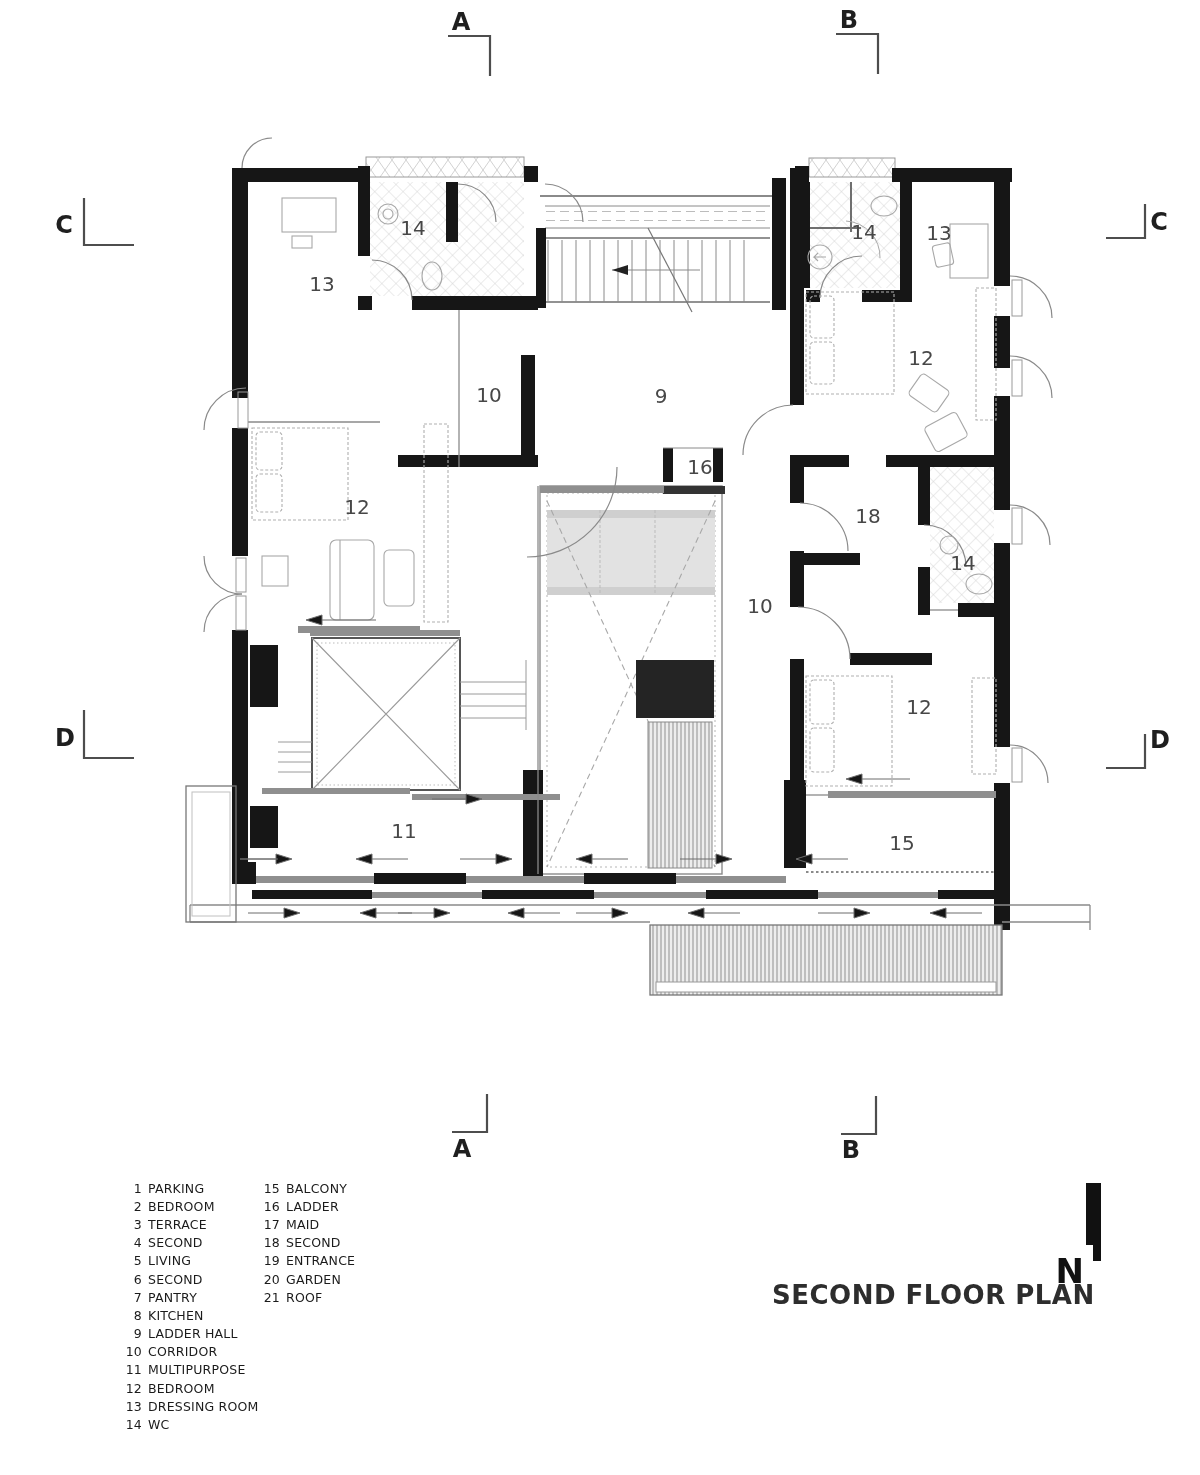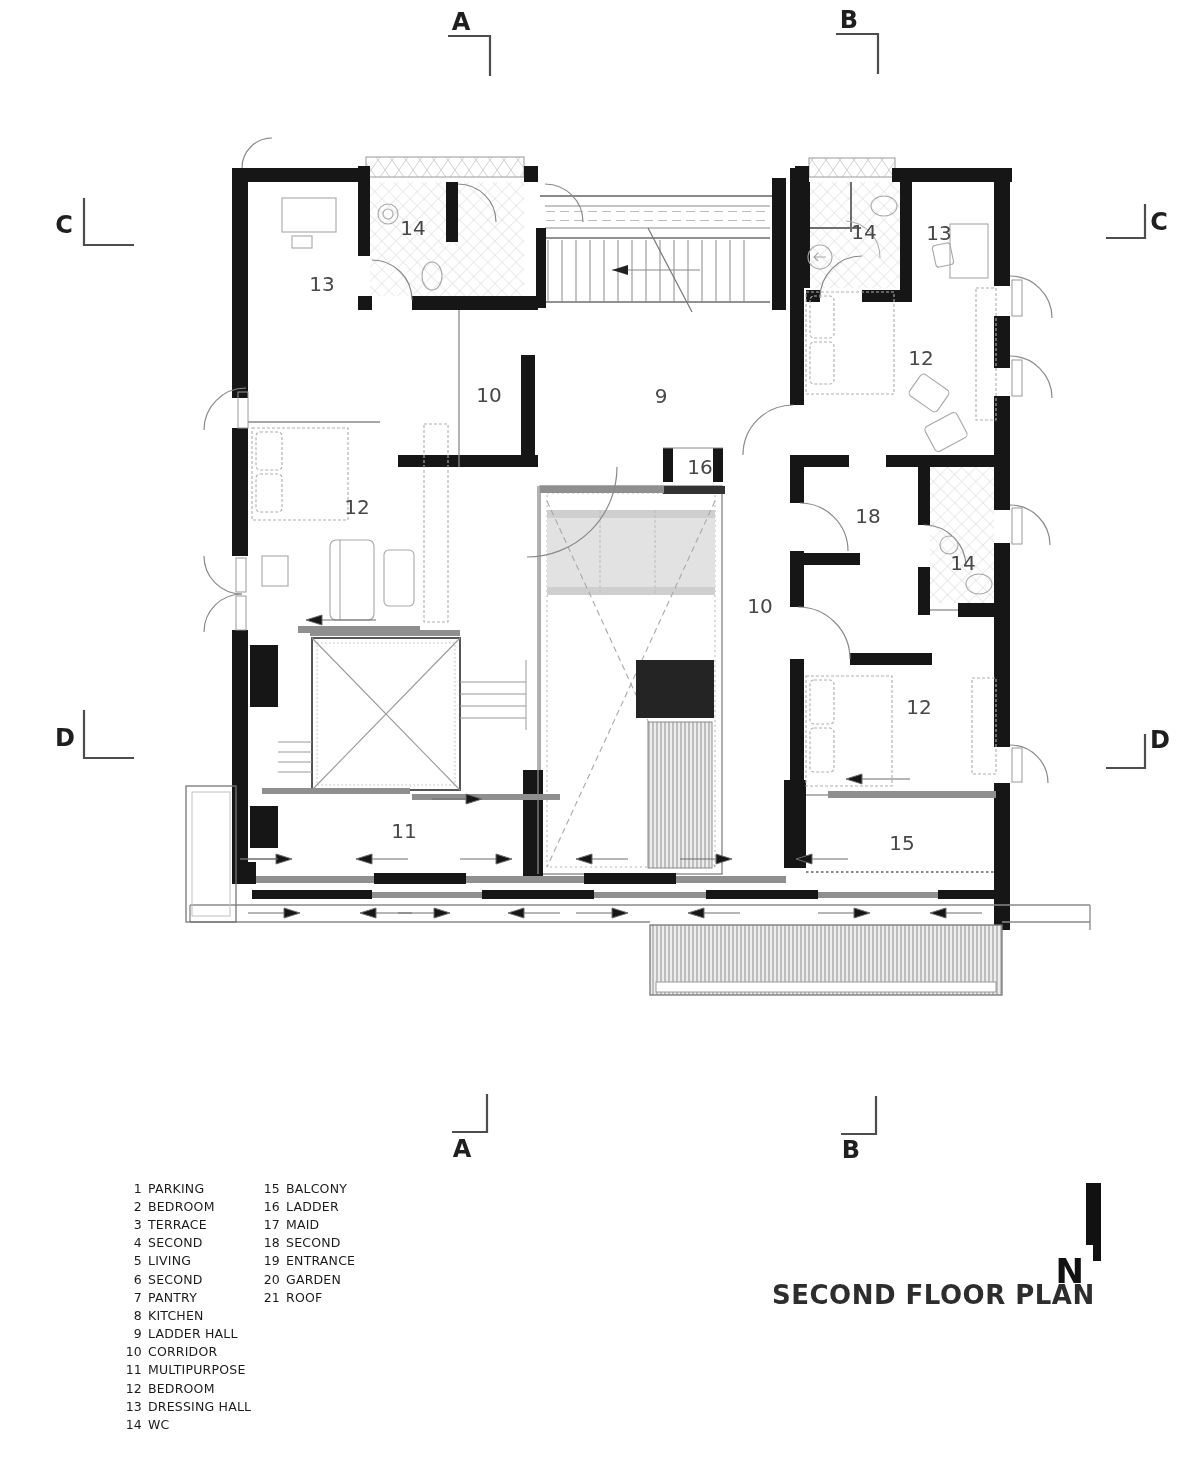--- a/index.html
+++ b/index.html
@@ -372,21 +372,21 @@
       <div class="lg-row">
         <span class="lg-num">11</span>
         <span class="lg-name">MULTIPURPOSE</span>
       </div>
       <div class="lg-row">
         <span class="lg-num">12</span>
         <span class="lg-name">BEDROOM</span>
       </div>
       <div class="lg-row">
         <span class="lg-num">13</span>
-        <span class="lg-name">DRESSING HALL</span>
+        <span class="lg-name">DRESSING ROOM</span>
       </div>
       <div class="lg-row">
         <span class="lg-num">14</span>
         <span class="lg-name">WC</span>
       </div>
     </div>
   <div class="lg-col c2" id="legend-col-2">
       <div class="lg-row">
         <span class="lg-num">15</span>
         <span class="lg-name">BALCONY</span>

